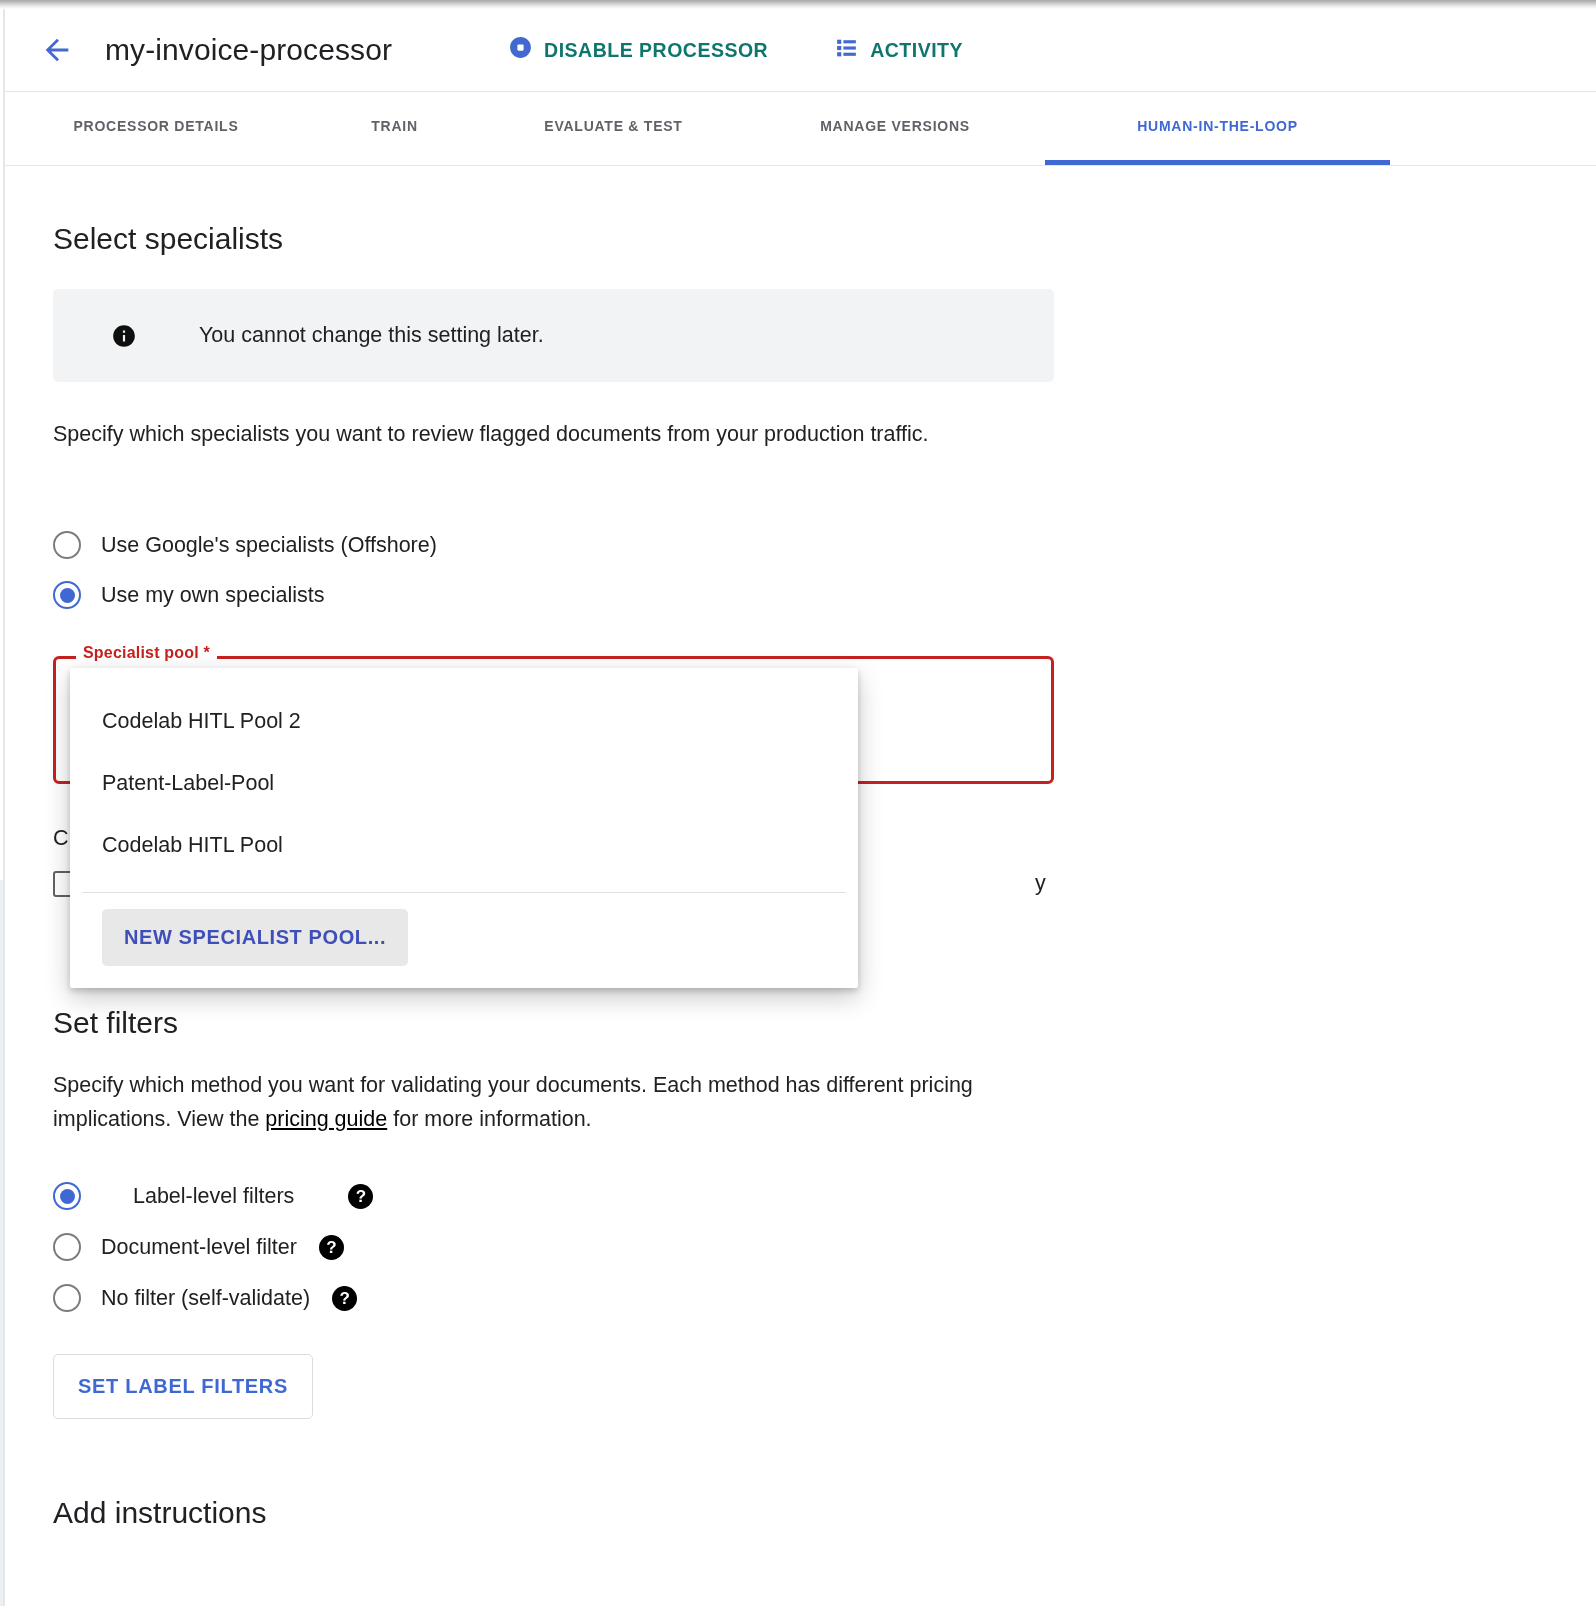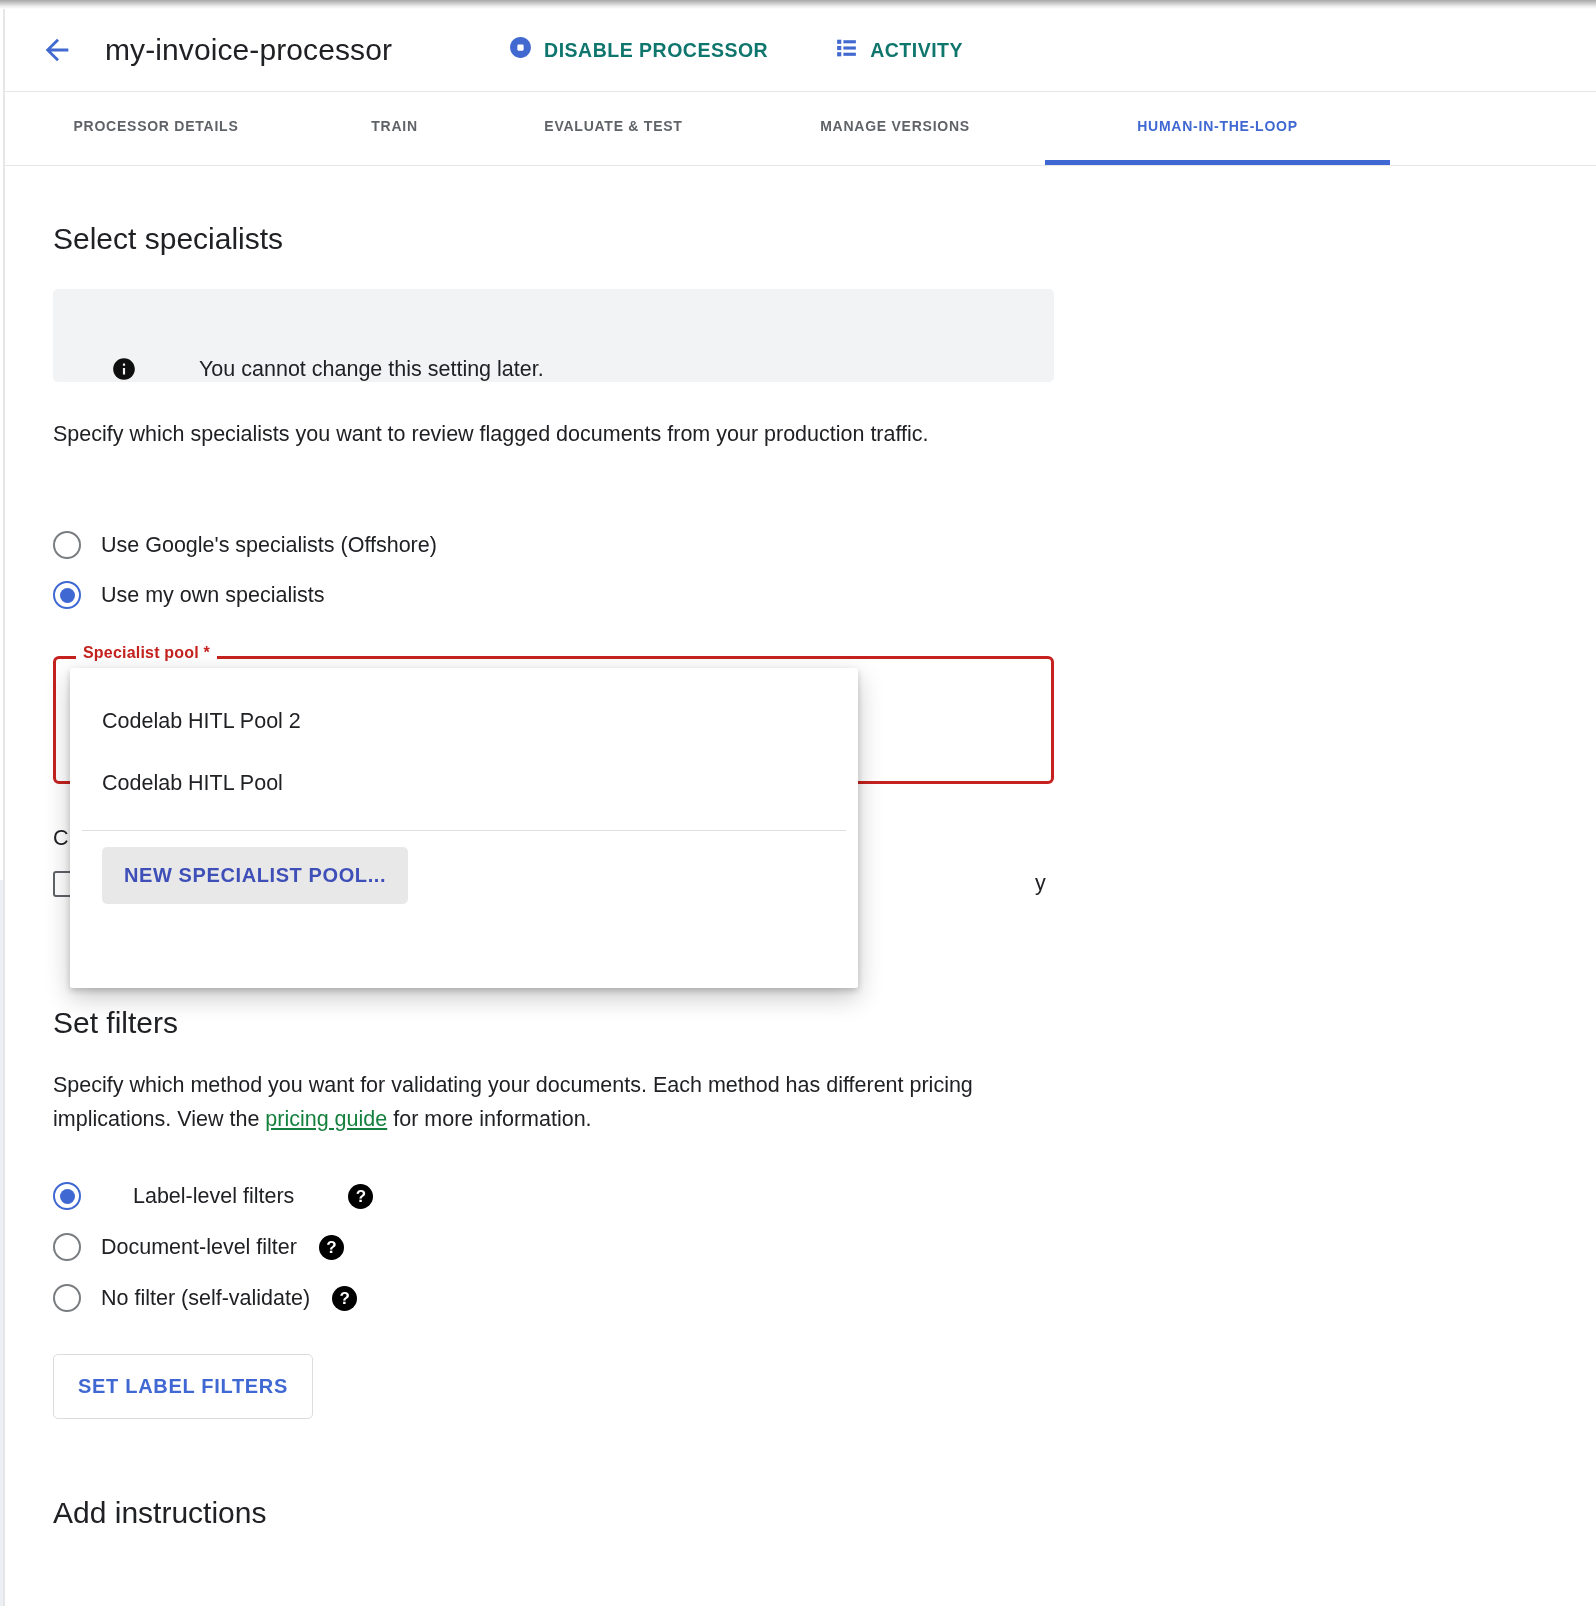--- a/index.html
+++ b/index.html
@@ -82,27 +82,27 @@
   
   .content { position: absolute; top: 166px; left: 5px; width: 1591px; }
 
   .section-title {
     font-size: 30px; color: #202124; font-weight: 400;
     margin: 0; letter-spacing: 0px;
   }
 
   .info-banner {
     width: 1001px; height: 93px; background: #f1f3f4;
-    border-radius: 5px; display: flex; align-items: flex-end;
+    border-radius: 5px; display: flex; align-items: center;
   }
   .info-icon { margin-left: 58px; display:flex; }
   .info-text { margin-left: 62px; font-size: 21.5px; color: #202124; }
 
   .body-text { font-size: 21.5px; color: #202124; line-height: 1.57; }
-  .body-text a { color: #15803d; text-decoration: underline; }
+  .body-text a { color: #000000; text-decoration: underline; }
 
   .radio-row { display: flex; align-items: center; }
   .radio {
     width: 28px; height: 28px; border-radius: 50%;
     border: 2.6px solid #7a7d80; background: #fff;
     flex: none; position: relative; cursor: pointer;
   }
   .radio.checked { border-color: #3f68d2; }
   .radio.checked::after {
     content: ""; position: absolute; left: 50%; top: 50%;
@@ -304,20 +304,23 @@
 
     <div class="cut-title" style="position:absolute; left:48px; top:1330px;">Add instructions</div>
   </div>
 
   <div class="dropdown">
     <div style="height:22px;"></div>
     <div class="dd-option">
       <span>Codelab HITL Pool 2</span>
     </div>
     <div class="dd-option">
+      <span>Patent-Label-Pool</span>
+    </div>
+    <div class="dd-option">
       <span>Codelab HITL Pool</span>
     </div>
     <div style="height:16px;"></div>
     <div class="dd-divider"></div>
     <div class="dd-footer">
       <button class="dd-newbtn">NEW SPECIALIST POOL...</button>
     </div>
   </div>
 
 </div>

